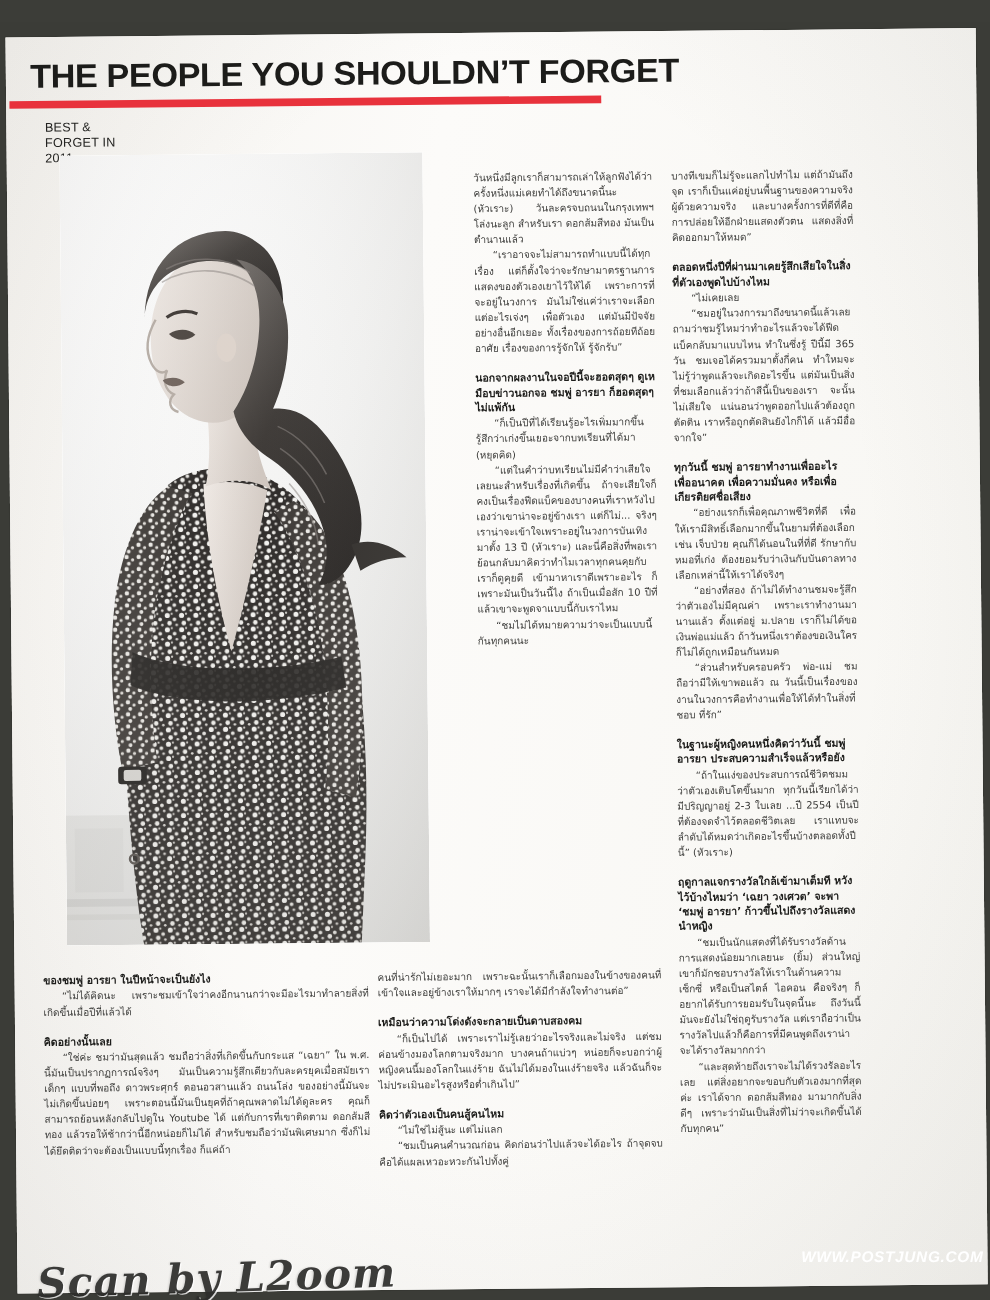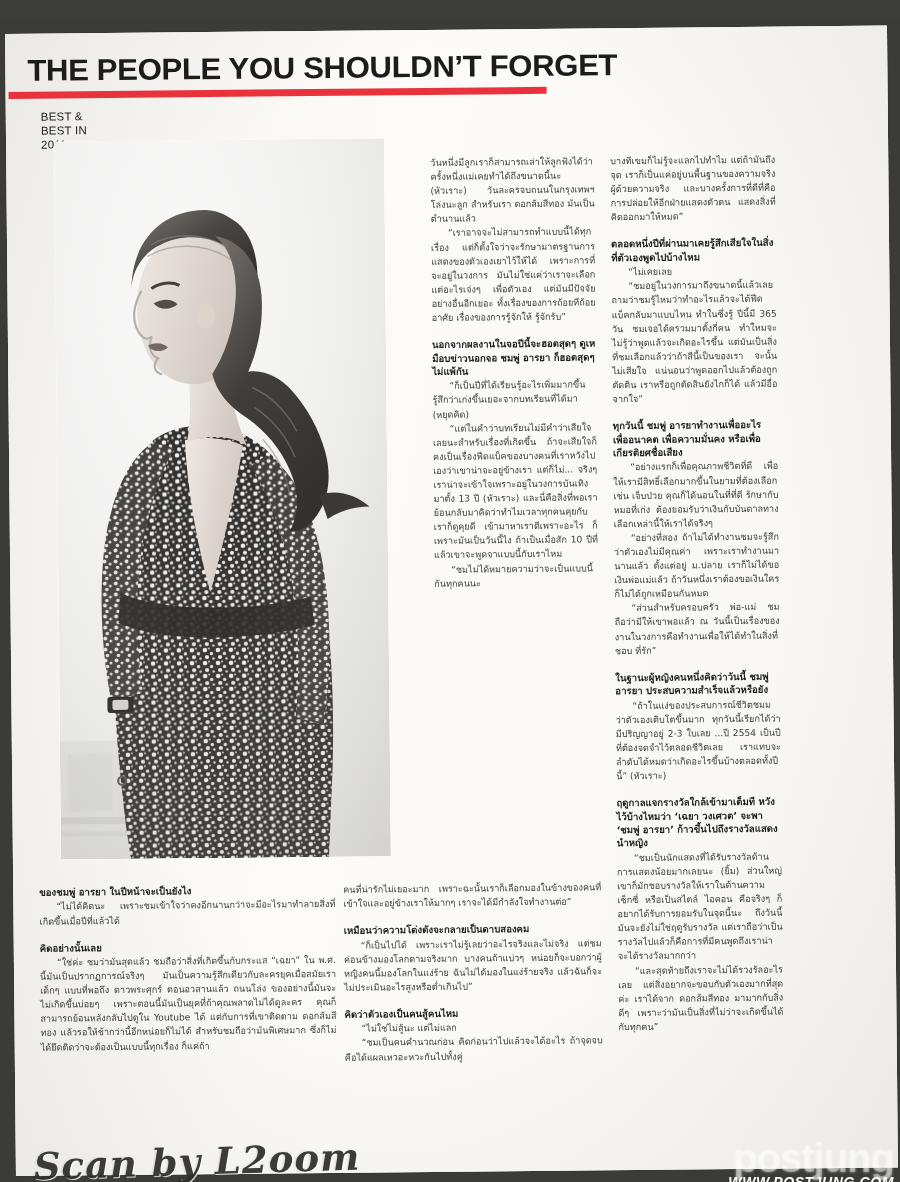--- a/index.html
+++ b/index.html
@@ -131,21 +131,21 @@
 <div class="scan-stage">
   <div class="board"></div>
 
   <div class="page">
     <div class="paper-tone"></div>
 
     <div class="headline">THE PEOPLE YOU SHOULDN’T FORGET</div>
     <div class="red-rule"></div>
     <div class="kicker">
       <div>BEST &amp;</div>
-      <div>BEST IN</div>
+      <div>FORGET IN</div>
       <div>2011</div>
     </div>
 
     <div class="photo">
       <svg viewBox="0 0 330 718" preserveAspectRatio="none">
         <defs>
           <linearGradient id="bg" x1="0" y1="0" x2="1" y2="1">
             <stop offset="0" stop-color="#fefefe"></stop>
             <stop offset="0.55" stop-color="#f3f3f2"></stop>
             <stop offset="1" stop-color="#e4e4e2"></stop>
@@ -286,16 +286,15 @@
         <p>“ก็เป็นไปได้ เพราะเราไม่รู้เลยว่าอะไรจริงและไม่จริง แต่ชมค่อนข้างมองโลกตามจริงมาก บางคนถ้าแบ่วๆ หน่อยก็จะบอกว่าผู้หญิงคนนี้มองโลกในแง่ร้าย ฉันไม่ได้มองในแง่ร้ายจริง แล้วฉันก็จะไม่ประเมินอะไรสูงหรือต่ำเกินไป”</p>
         <h3>คิดว่าตัวเองเป็นคนสู้คนไหม</h3>
         <p>“ไม่ใช่ไม่สู้นะ แต่ไม่แลก</p>
         <p>“ชมเป็นคนคำนวณก่อน คิดก่อนว่าไปแล้วจะได้อะไร ถ้าจุดจบคือได้แผลเหวอะหวะกันไปทั้งคู่</p>
       </div>
 
     <div class="wm-scan">Scan by L2oom</div>
   </div>
 
   <div class="wm-post">
-    <span class="pj">postjung</span>
     <span class="pj-url">WWW.POSTJUNG.COM</span>
   </div>
 </div>
 
 </body></html>

